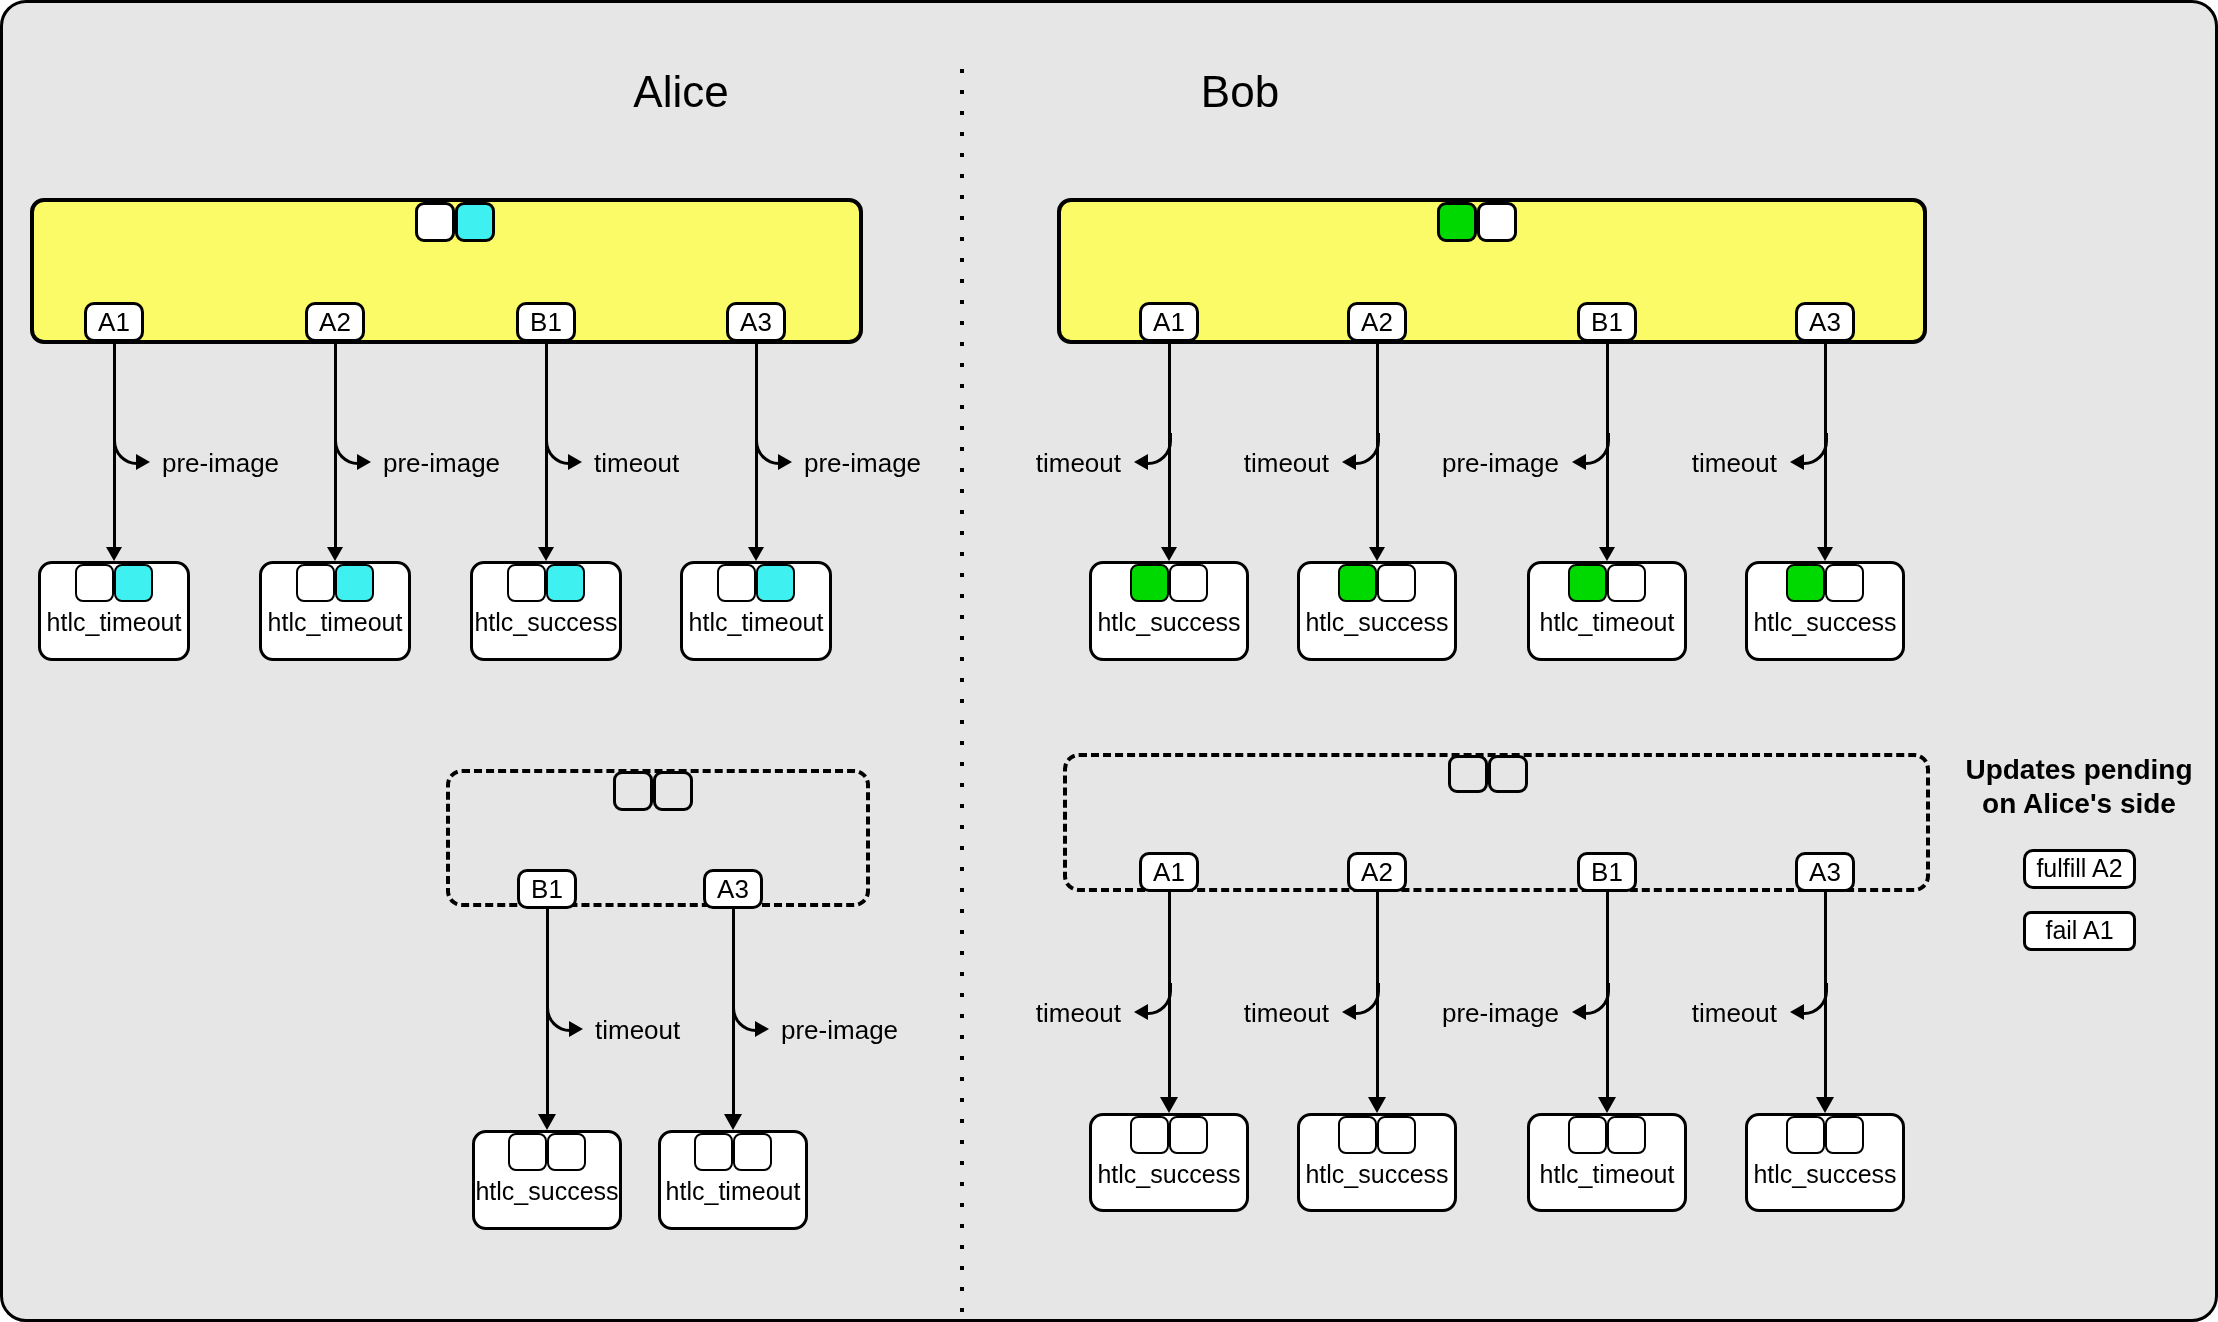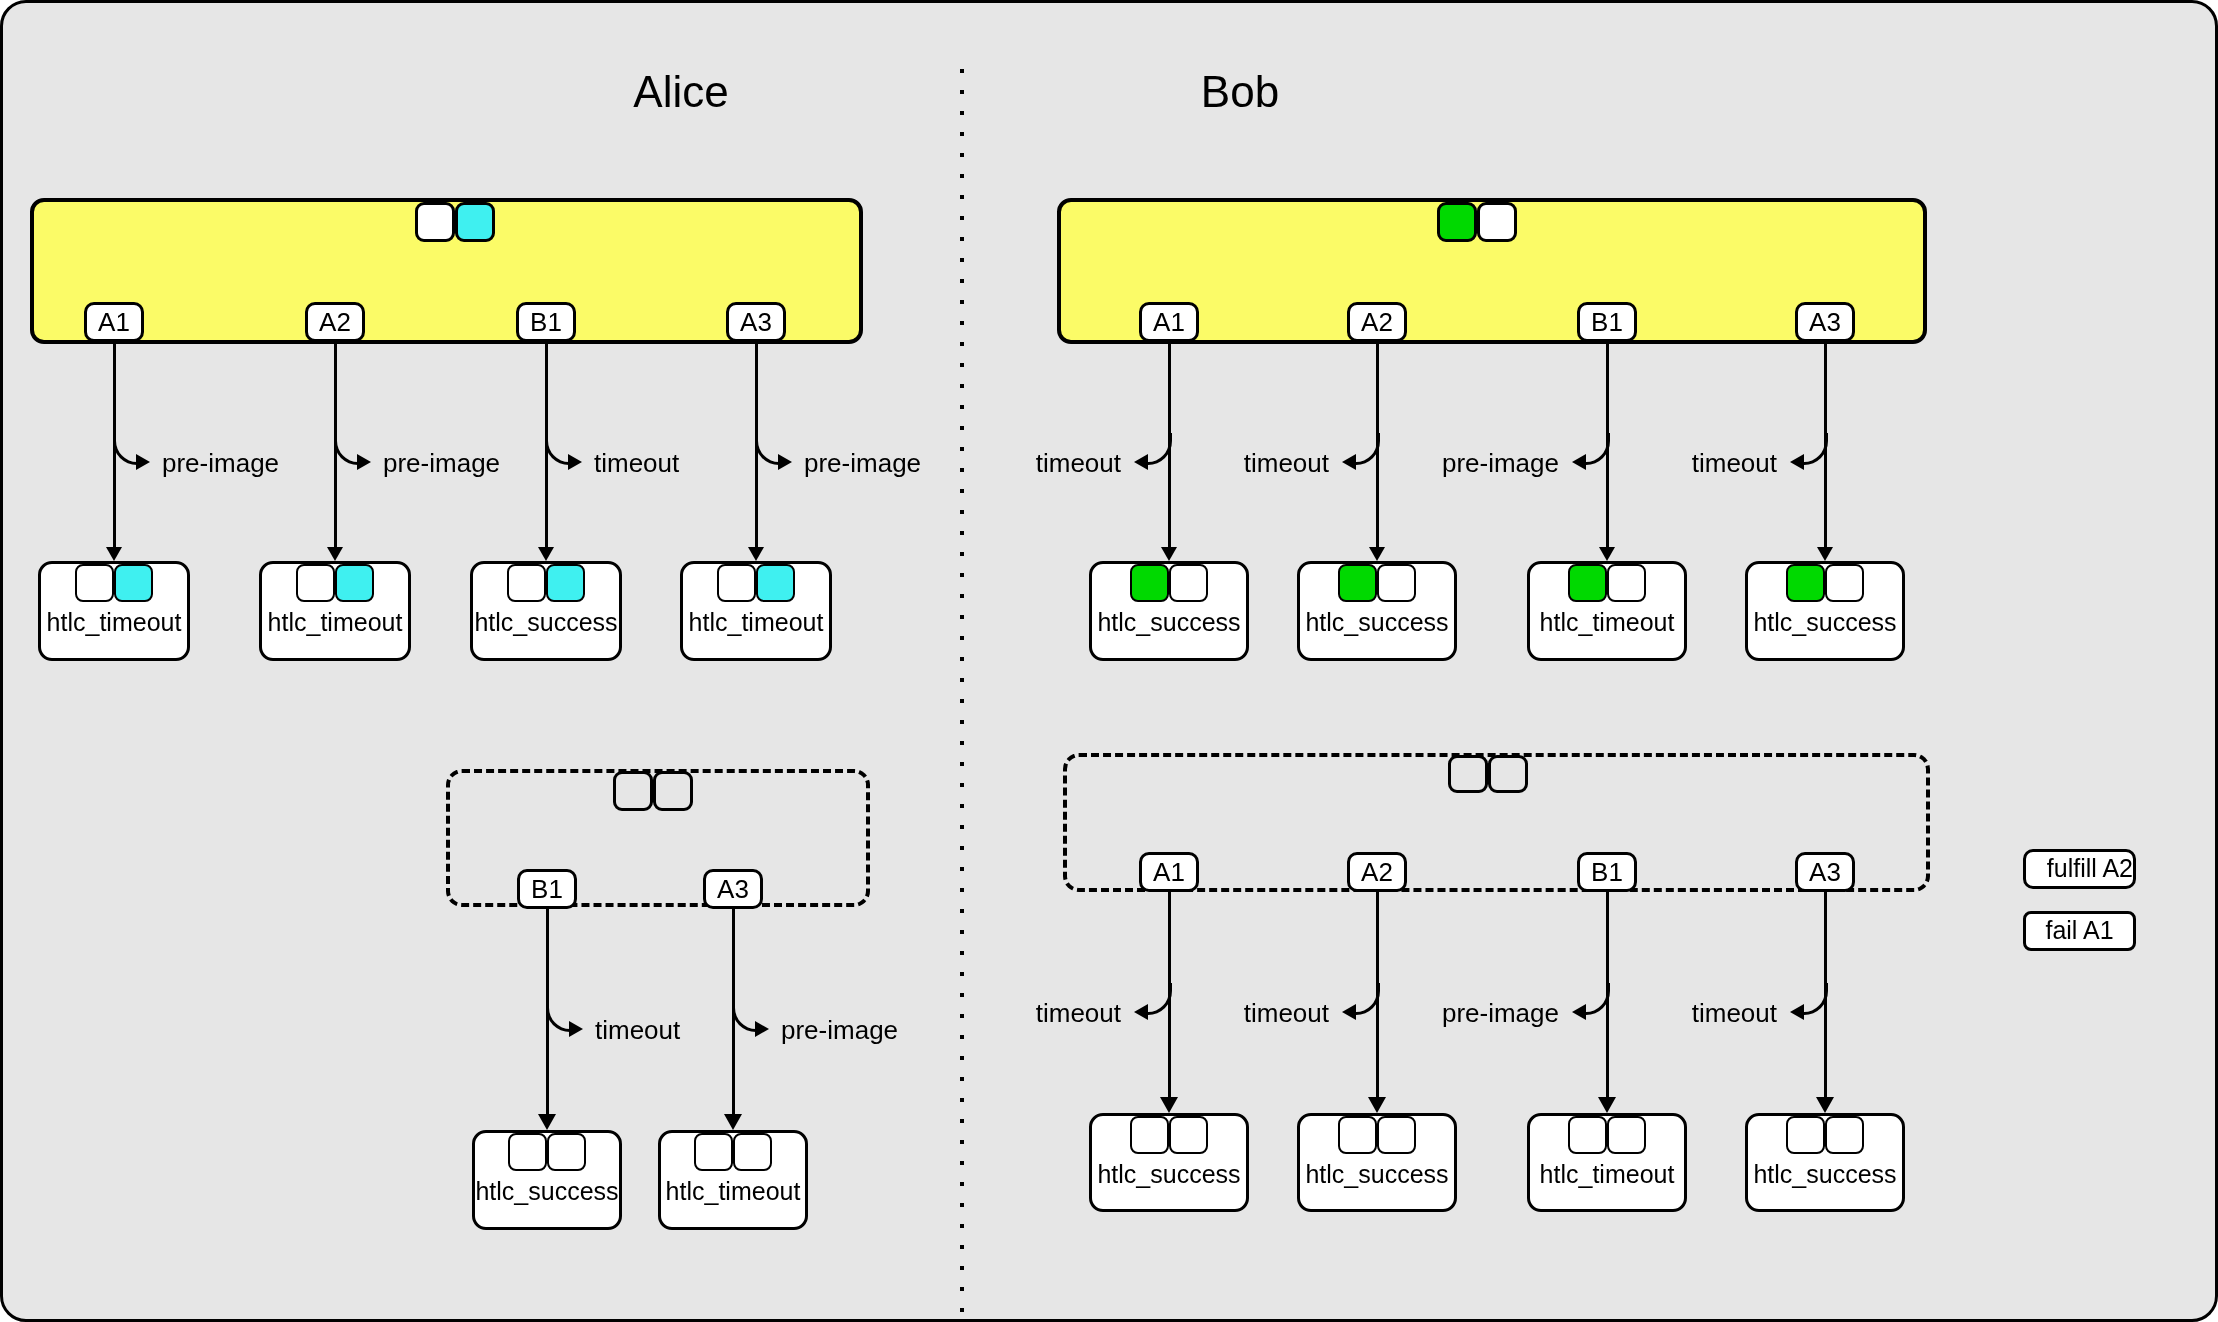--- a/index.html
+++ b/index.html
@@ -247,16 +247,20 @@
   </div>
   <div class="sq s" style="left:1565px;top:1113px;"></div>
   <div class="sq s" style="left:1604px;top:1113px;"></div>
 
   <div class="htlc" style="left:1742px;top:1110px;width:160px;height:99px;">
     <div class="htlc-label">htlc_success</div>
   </div>
   <div class="sq s" style="left:1783px;top:1113px;"></div>
   <div class="sq s" style="left:1822px;top:1113px;"></div>
 
-  <div class="action" style="top:846px;text-align:right;">fulfill A2</div>
+  <div class="legend-h">
+    <div>Updates pending</div>
+    <div>on Alice's side</div>
+  </div>
+  <div class="action" style="top:846px;">fulfill A2</div>
   <div class="action" style="top:908px;border-radius:8px;">fail A1</div>
 
 </div>
 
 </body></html>

